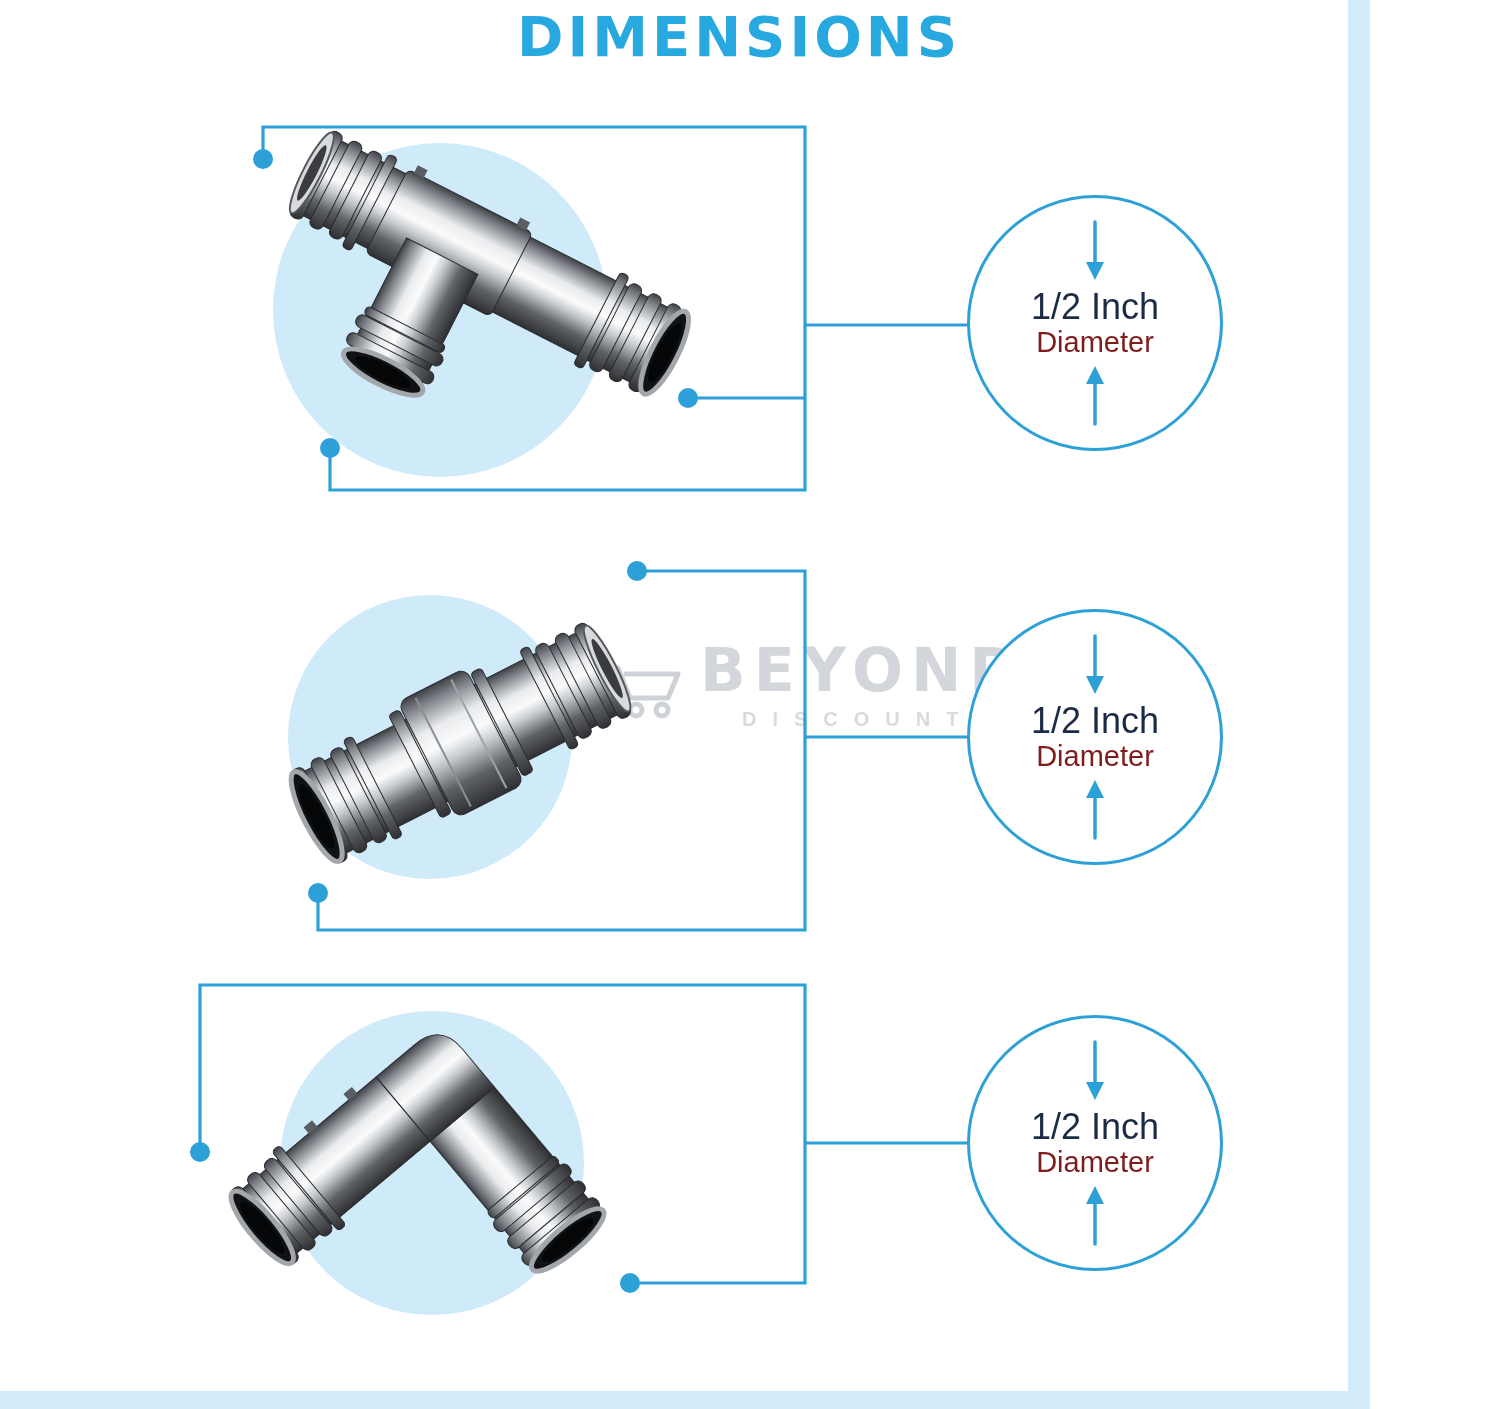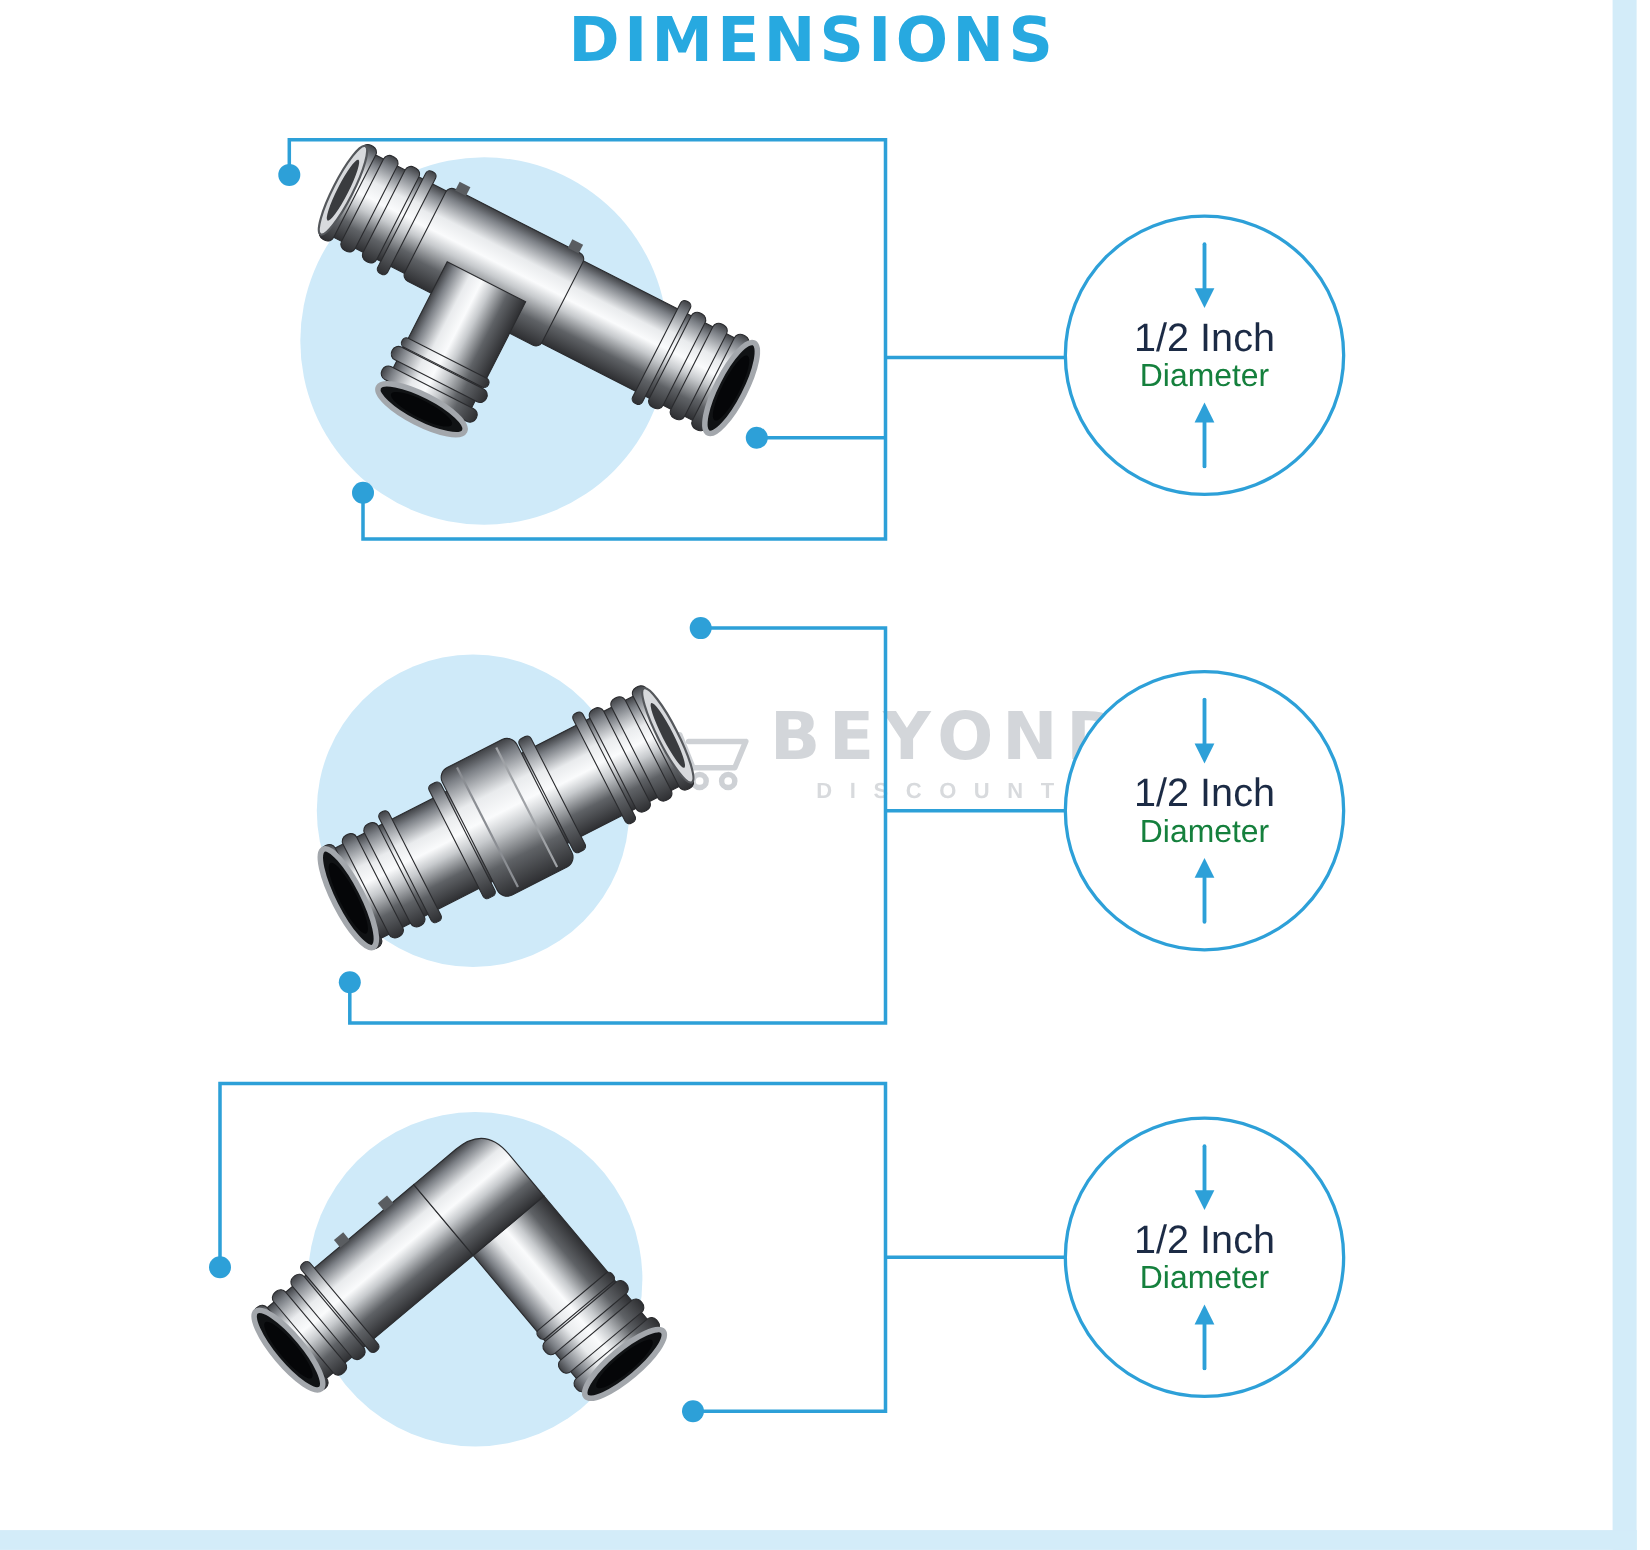--- a/index.html
+++ b/index.html
@@ -1,17 +1,17 @@
 <!DOCTYPE html>
 <html><head>
 <meta charset="utf-8">
 <style>
   html,body{margin:0;padding:0;background:#ffffff;}
   .canvas{
-    position:relative;width:1488px;height:1409px;background:#ffffff;
+    position:relative;width:1370px;height:1409px;background:#ffffff;
     font-family:"Liberation Sans",sans-serif;overflow:hidden;
   }
   .edge-right{position:absolute;right:0;top:0;width:22px;height:1409px;background:#d3ecf9;}
   .edge-bottom{position:absolute;left:0;bottom:0;width:1500px;height:18px;background:#d3ecf9;}
 
   .title{
     position:absolute;top:0;left:0;width:1478px;margin:0;padding-top:4px;
     text-align:center;font-family:"DejaVu Sans",sans-serif;font-weight:800;
     font-size:56px;letter-spacing:4px;color:#27a9e0;
   }
@@ -40,21 +40,21 @@
 
   .callout{
     position:absolute;width:256px;height:256px;border-radius:50%;
     border:3.5px solid #2da0d8;background:#ffffff;box-sizing:border-box;
     display:flex;flex-direction:column;align-items:center;justify-content:center;
   }
   .callout-1{left:967px;top:195px;}
   .callout-2{left:967px;top:609px;}
   .callout-3{left:967px;top:1015px;}
   .c-value{font-size:36px;color:#1c2b45;line-height:1.1;margin-top:5px;}
-  .c-label{font-size:29px;color:#15803d;line-height:1.1;margin-bottom:5px;}
+  .c-label{font-size:29px;color:#7f1d1d;line-height:1.1;margin-bottom:5px;}
   .arrow{width:26px;height:62px;}
   .arrow line{stroke:#2da0d8;stroke-width:3.5;stroke-linecap:round;}
   .arrow polygon{fill:#2da0d8;}
 
   .metal-stroke{stroke:#2a2b2e;stroke-width:1;}
   .defs-svg{position:absolute;width:0;height:0;}
 </style>
 </head>
 <body>
 

